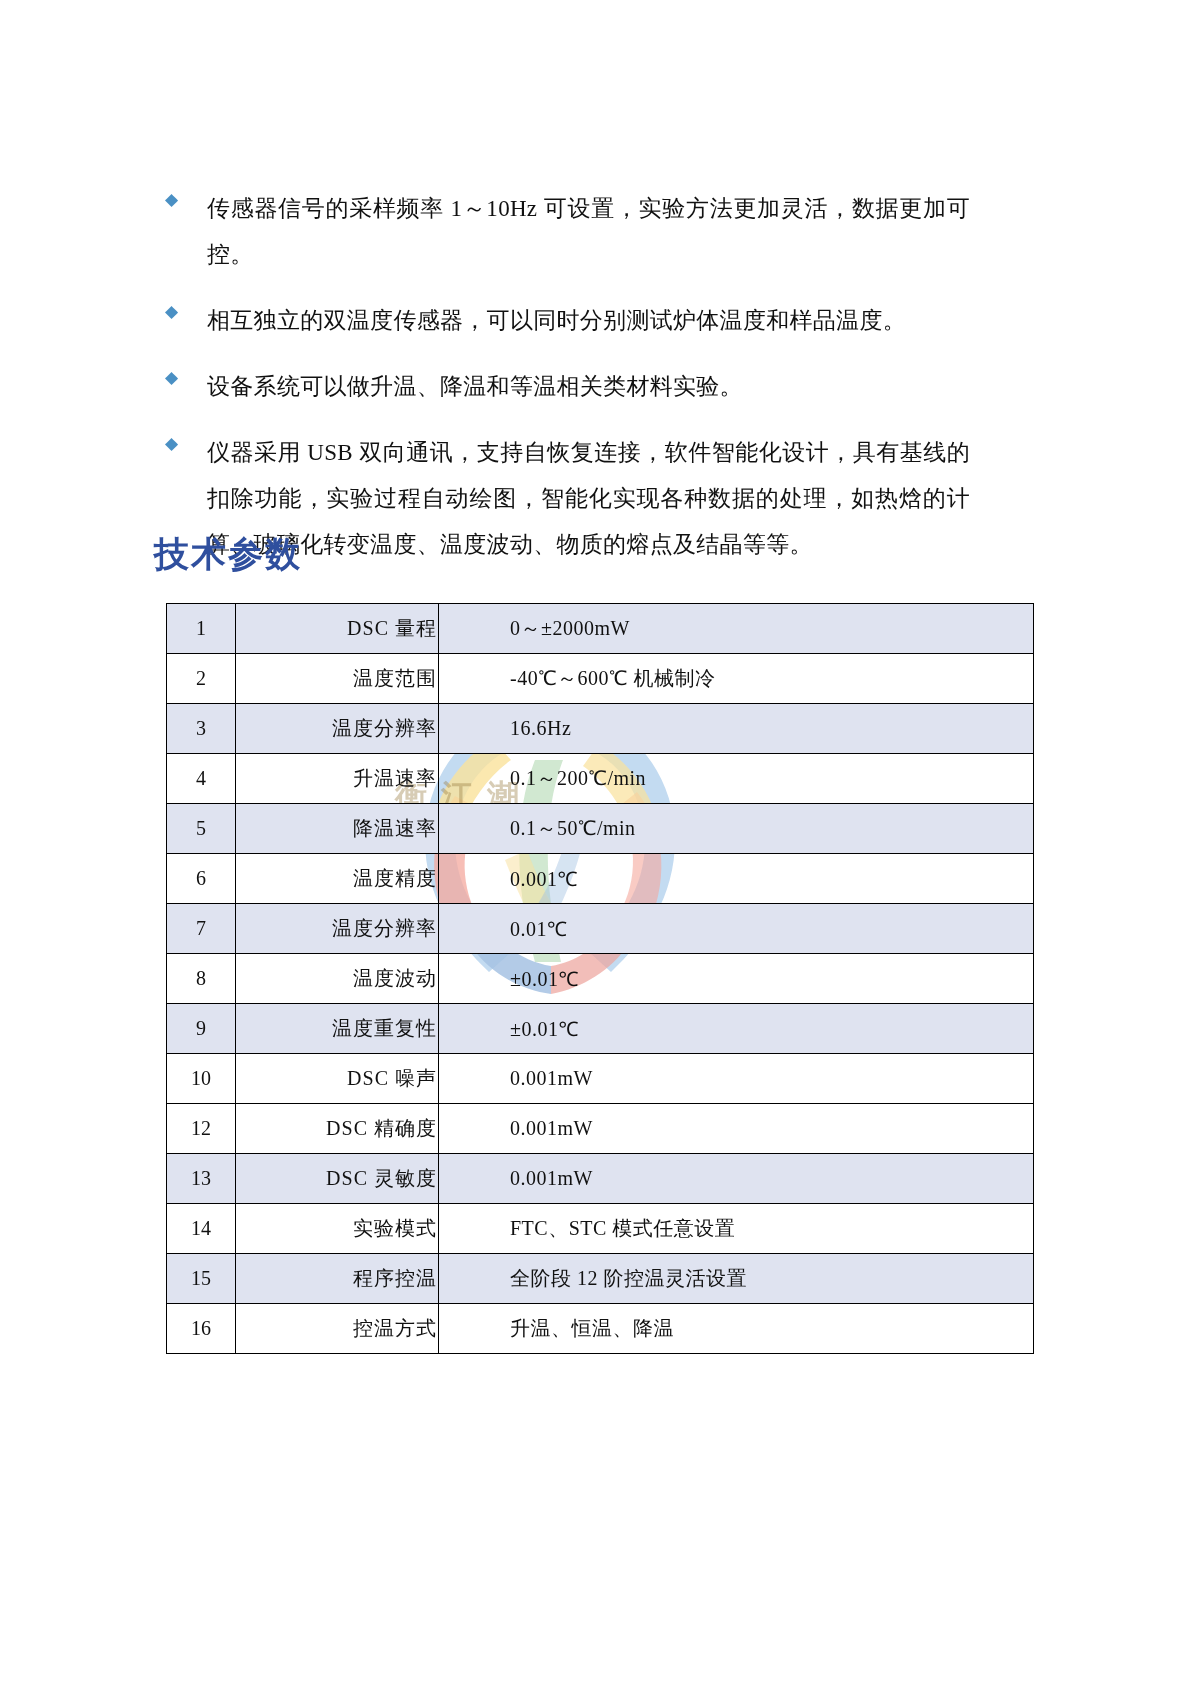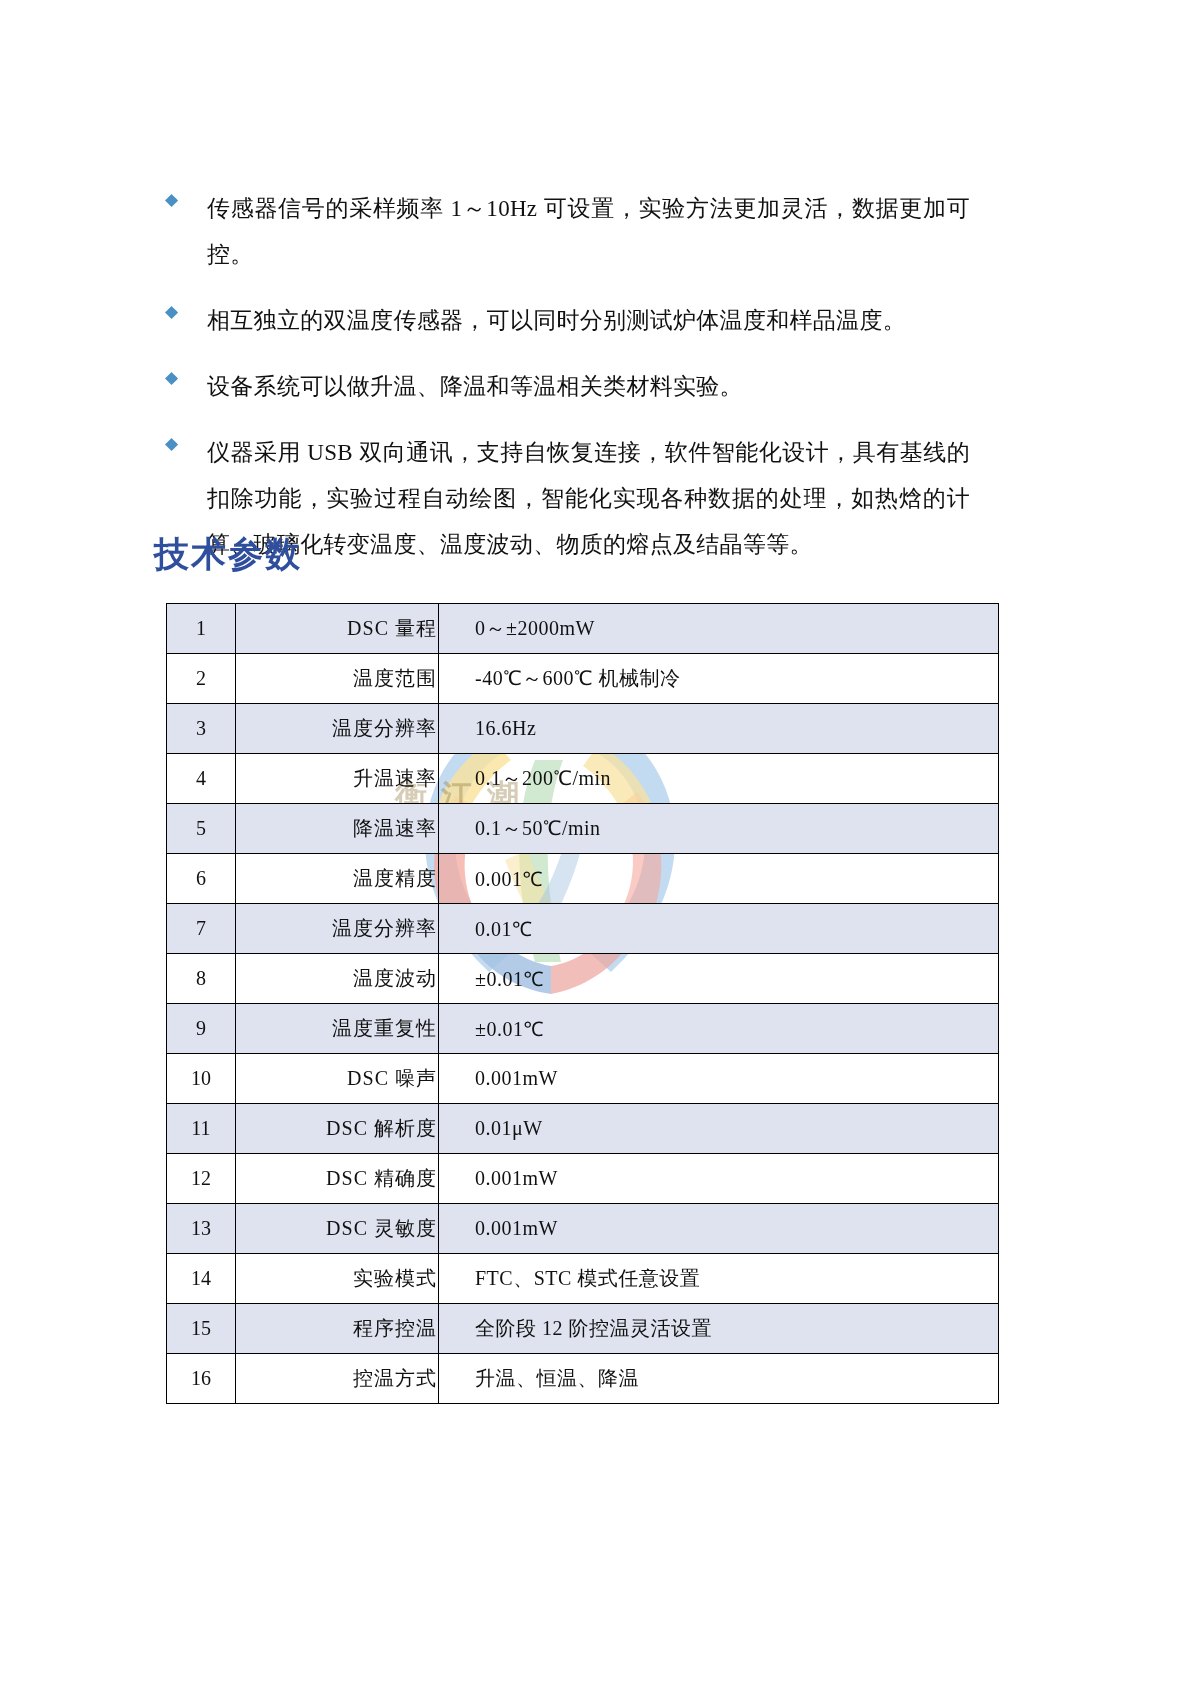--- a/index.html
+++ b/index.html
@@ -146,21 +146,21 @@
     font-size: 19px;
   }
   td.col-name {
     width: 200px;
     text-align: right;
     letter-spacing: 1px;
   }
   td.col-val {
     width: 522px;
     text-align: left;
-    padding-left: 36px;
+    padding-left: 71px;
     letter-spacing: 0.5px;
   }
   tr.shade td {
     background-color: #dfe3f0;
   }
   tr.plain td {
     background-color: transparent;
   }
 </style>
 </head>
@@ -253,25 +253,20 @@
           <tr class="shade">
             <td class="col-idx">9</td>
             <td class="col-name">温度重复性</td>
             <td class="col-val">±0.01℃</td>
           </tr>
           <tr class="plain">
             <td class="col-idx">10</td>
             <td class="col-name">DSC 噪声</td>
             <td class="col-val">0.001mW</td>
           </tr>
-          <tr class="shade">
-            <td class="col-idx">11</td>
-            <td class="col-name">DSC 解析度</td>
-            <td class="col-val">0.01μW</td>
-          </tr>
           <tr class="plain">
             <td class="col-idx">12</td>
             <td class="col-name">DSC 精确度</td>
             <td class="col-val">0.001mW</td>
           </tr>
           <tr class="shade">
             <td class="col-idx">13</td>
             <td class="col-name">DSC 灵敏度</td>
             <td class="col-val">0.001mW</td>
           </tr>

